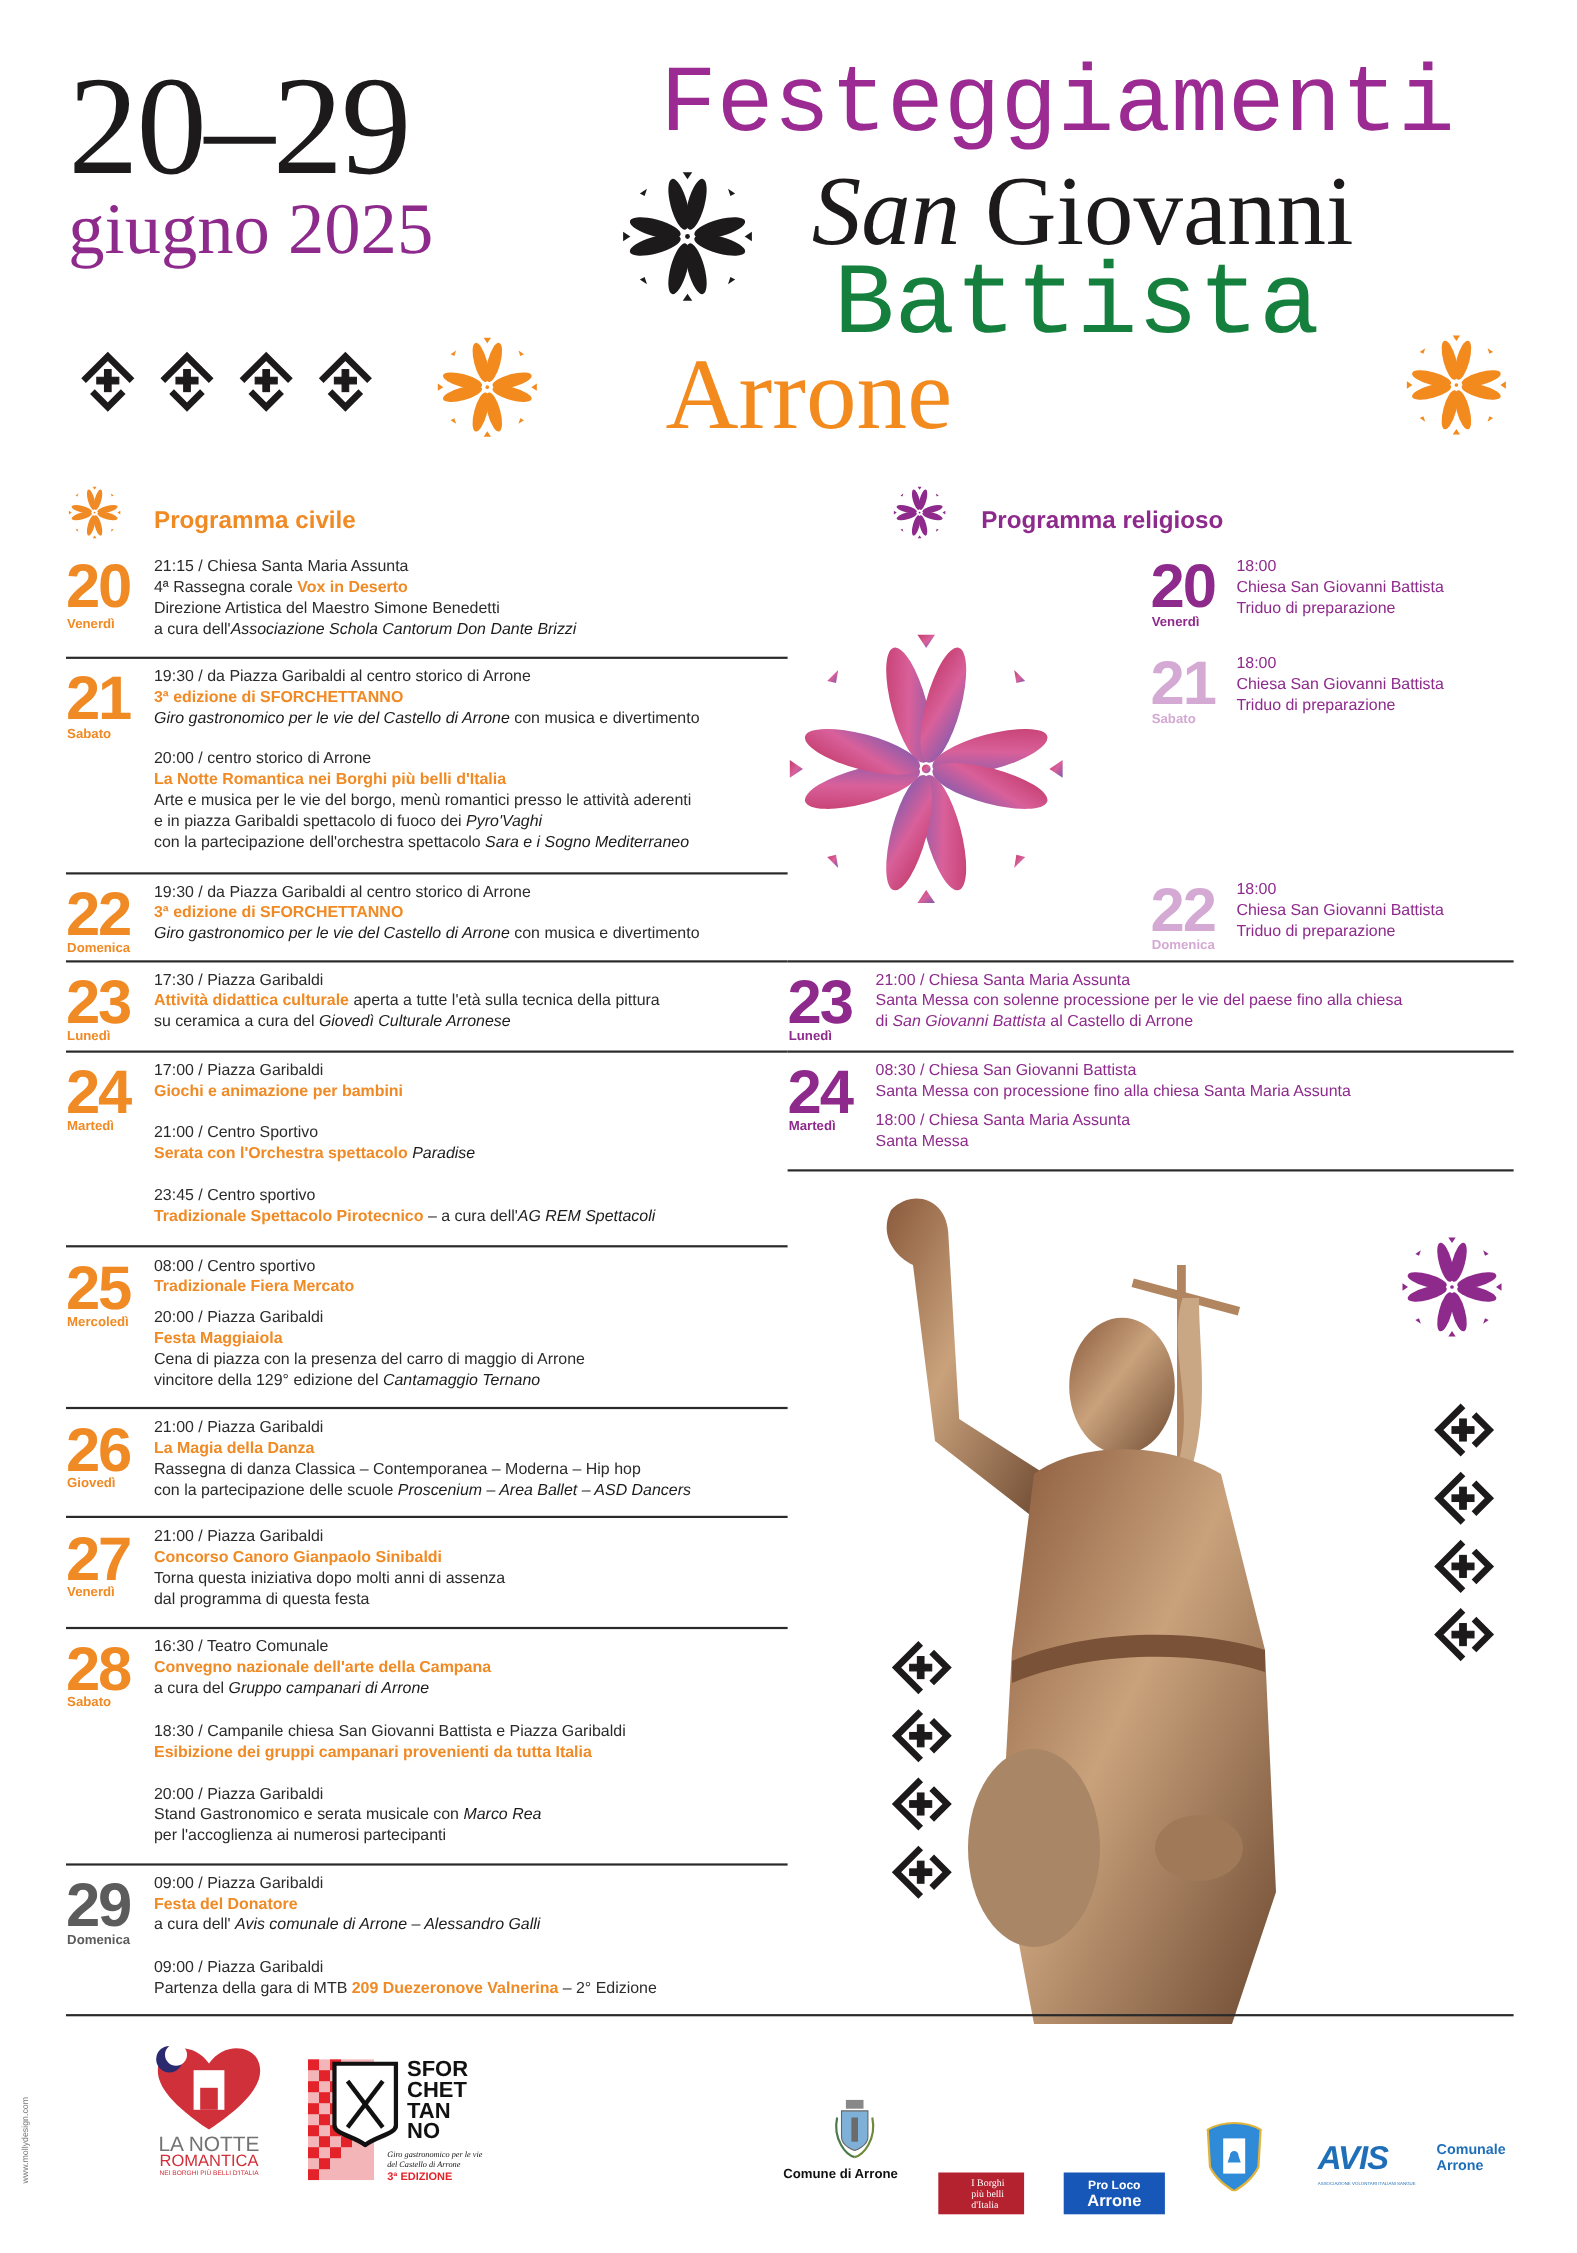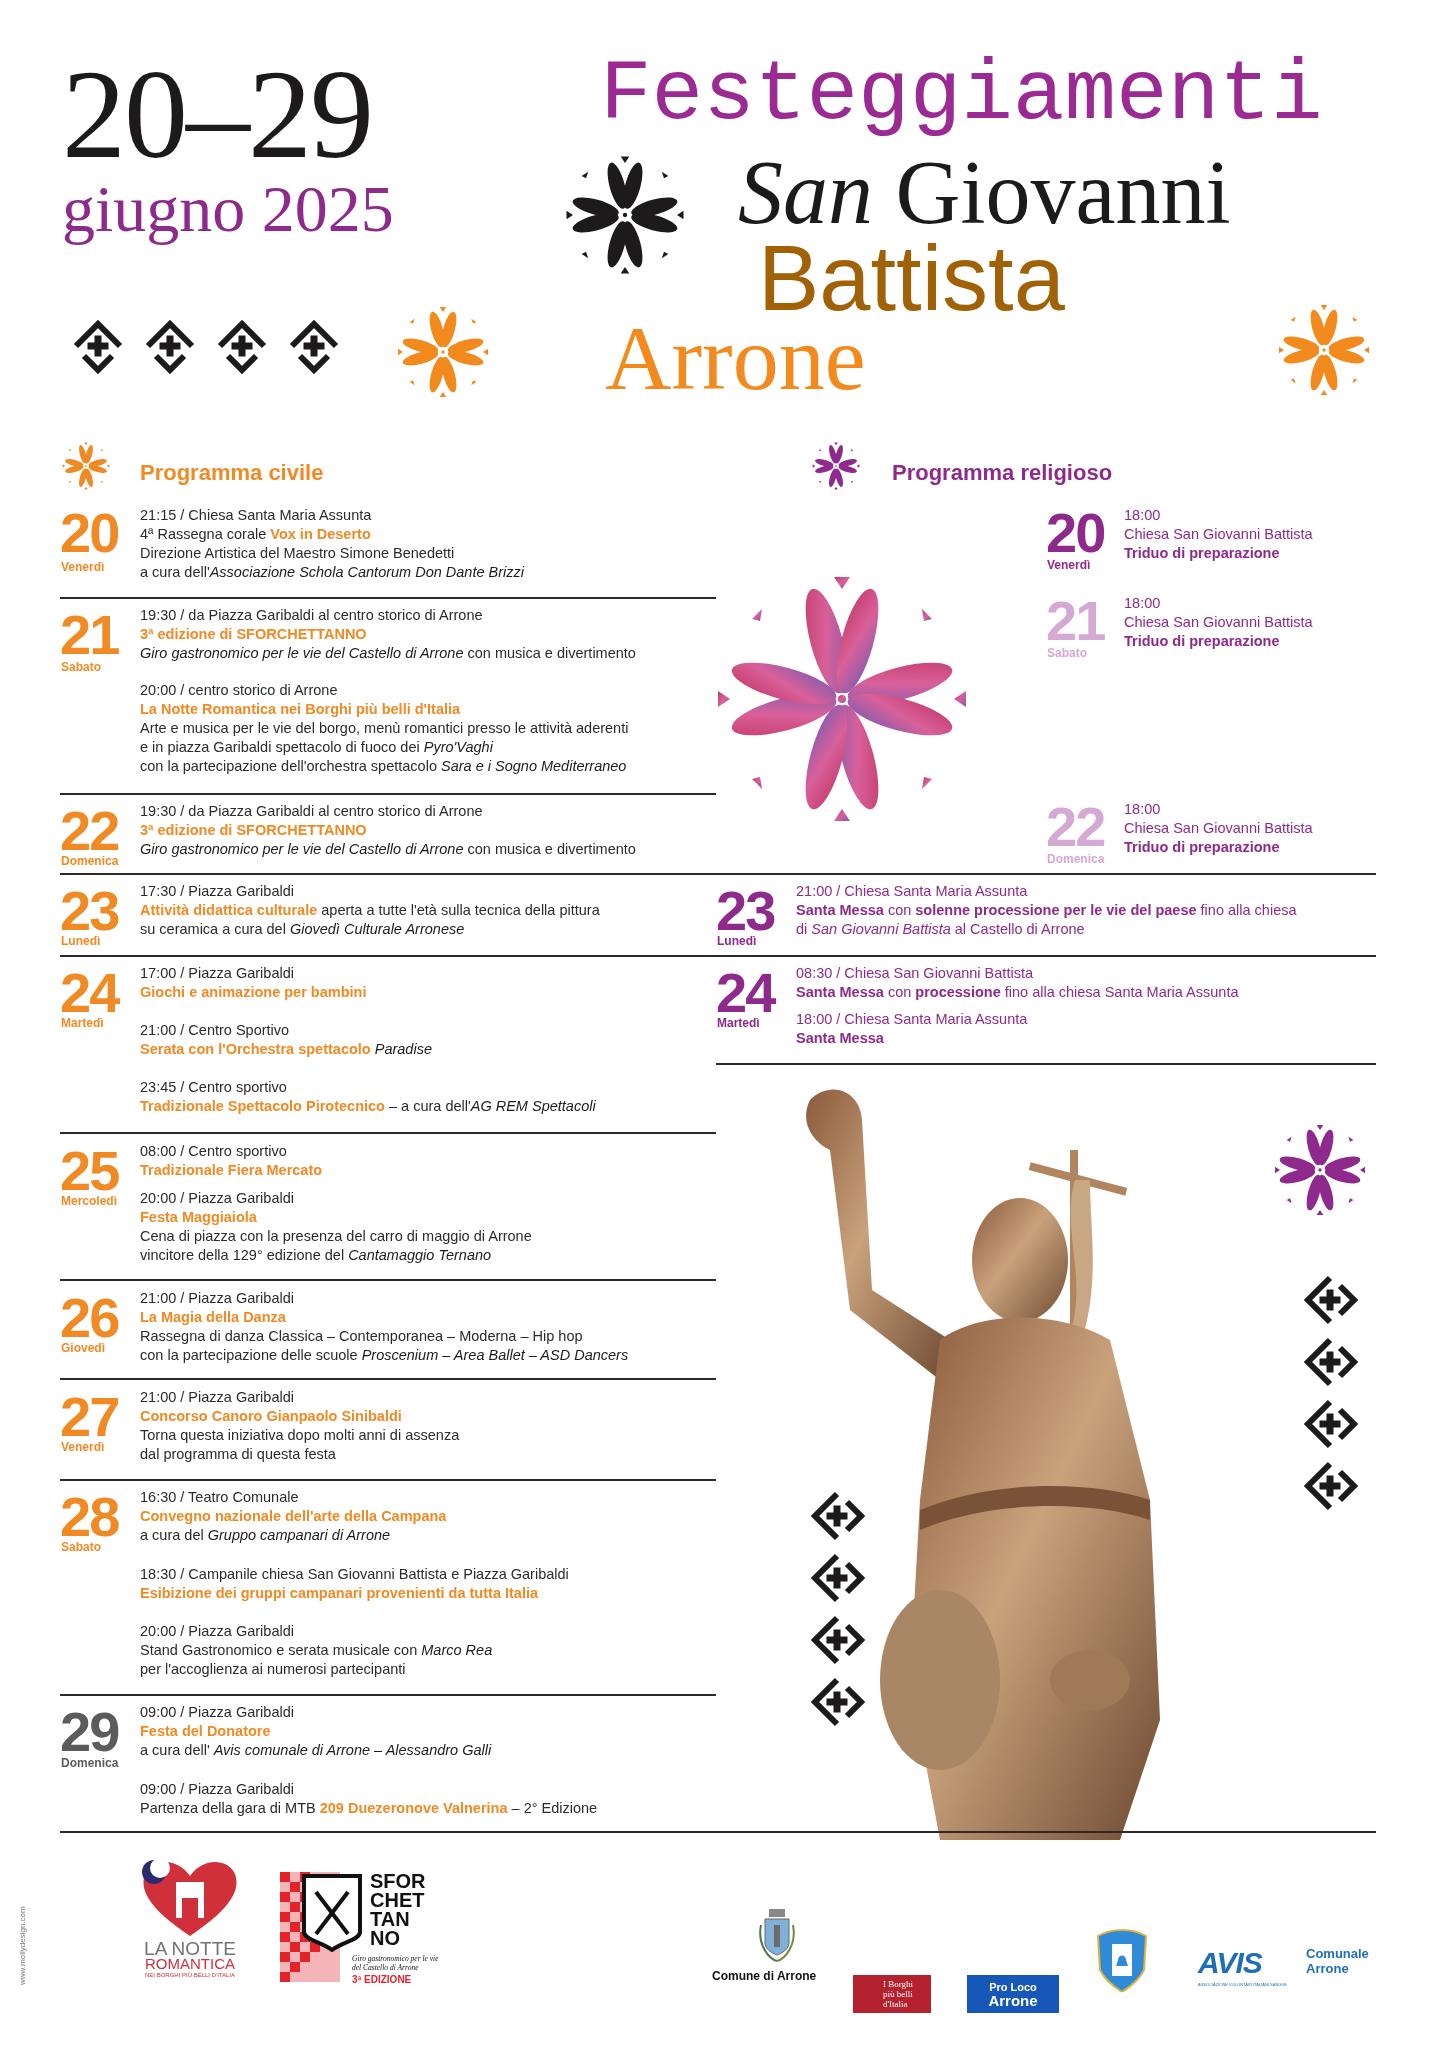--- a/index.html
+++ b/index.html
@@ -7,39 +7,39 @@
   body { position: relative; font-family: "Liberation Sans", "DejaVu Sans", sans-serif; color: #1c1c1c; }
 
   .abs { position: absolute; }
 
   
   .date-big { left: 62px; top: 50px; font-family: "Liberation Serif", "DejaVu Serif", serif; font-size: 128px; line-height: 1; color: #1c1a1b; letter-spacing: -2px; font-weight: 400; }
   .date-month { left: 62px; top: 176px; font-family: "Liberation Serif", "DejaVu Serif", serif; font-size: 66px; line-height: 1; color: #8e2a8c; }
   .title-fest { left: 600px; top: 52px; font-family: Liberation Mono, monospace; font-size: 86px; line-height: 1; color: #9b2b92; }
   .title-san { left: 738px; top: 148px; font-family: "Liberation Serif", "DejaVu Serif", serif; font-size: 90px; line-height: 1; color: #1c1a1b; }
   .title-san i { font-style: italic; margin-top: 28px; }
-  .title-batt { left: 758px; top: 232px; font-family: Liberation Sans, sans-serif; font-size: 92px; line-height: 1; color: #a16207; }
+  .title-batt { left: 758px; top: 232px; font-family: Liberation Mono, monospace; font-size: 92px; line-height: 1; color: #15803d; }
   .title-arr { left: 605px; top: 312px; font-family: "Liberation Serif", "DejaVu Serif", serif; font-size: 92px; line-height: 1; color: #f28a1e; }
 
   
   .sec-title { font-size: 22px; font-weight: 700; }
   .sec-civile { left: 140px; top: 460px; color: #f08a24; }
   .sec-relig { left: 892px; top: 460px; color: #8e2a8c; }
   .day-num { position: absolute; font-weight: 700; font-size: 56px; line-height: 0.9; letter-spacing: -2px; }
   .day-name { position: absolute; font-size: 12px; font-weight: 700; }
   .civ .day-num, .civ .day-name { color: #f08a24; }
   .civ .day-num.gray, .civ .day-name.gray { color: #5c5c5c; }
   .rel .day-num, .rel .day-name { color: #8e2a8c; }
   .rel .day-num.light, .rel .day-name.light { color: #d4a9d3; }
 
   .ev { position: absolute; font-size: 14.5px; line-height: 19px; color: #2b2b2b; }
   .ev .hl { color: #f08a24; font-weight: 700; }
   .ev .it { font-style: italic; color: #1c1c1c; }
   .rel .ev { color: #8e2a8c; }
-  .rel .ev .hl { color: #8e2a8c; font-weight: 700; }
+  .rel .ev .hl { color: #8e2a8c; font-weight: 400; }
   .rel .ev .it { color: #8e2a8c; font-style: italic; }
 
   .sep { position: absolute; height: 2px; background: #2a2a2a; }
 
   
   .statue { left: 790px; top: 1080px; width: 470px; height: 760px; }
   .credit { left: 18px; top: 1985px; transform: rotate(-90deg); transform-origin: left top; font-size: 8px; color: #777; }
 </style>
 </head>
 <body>

